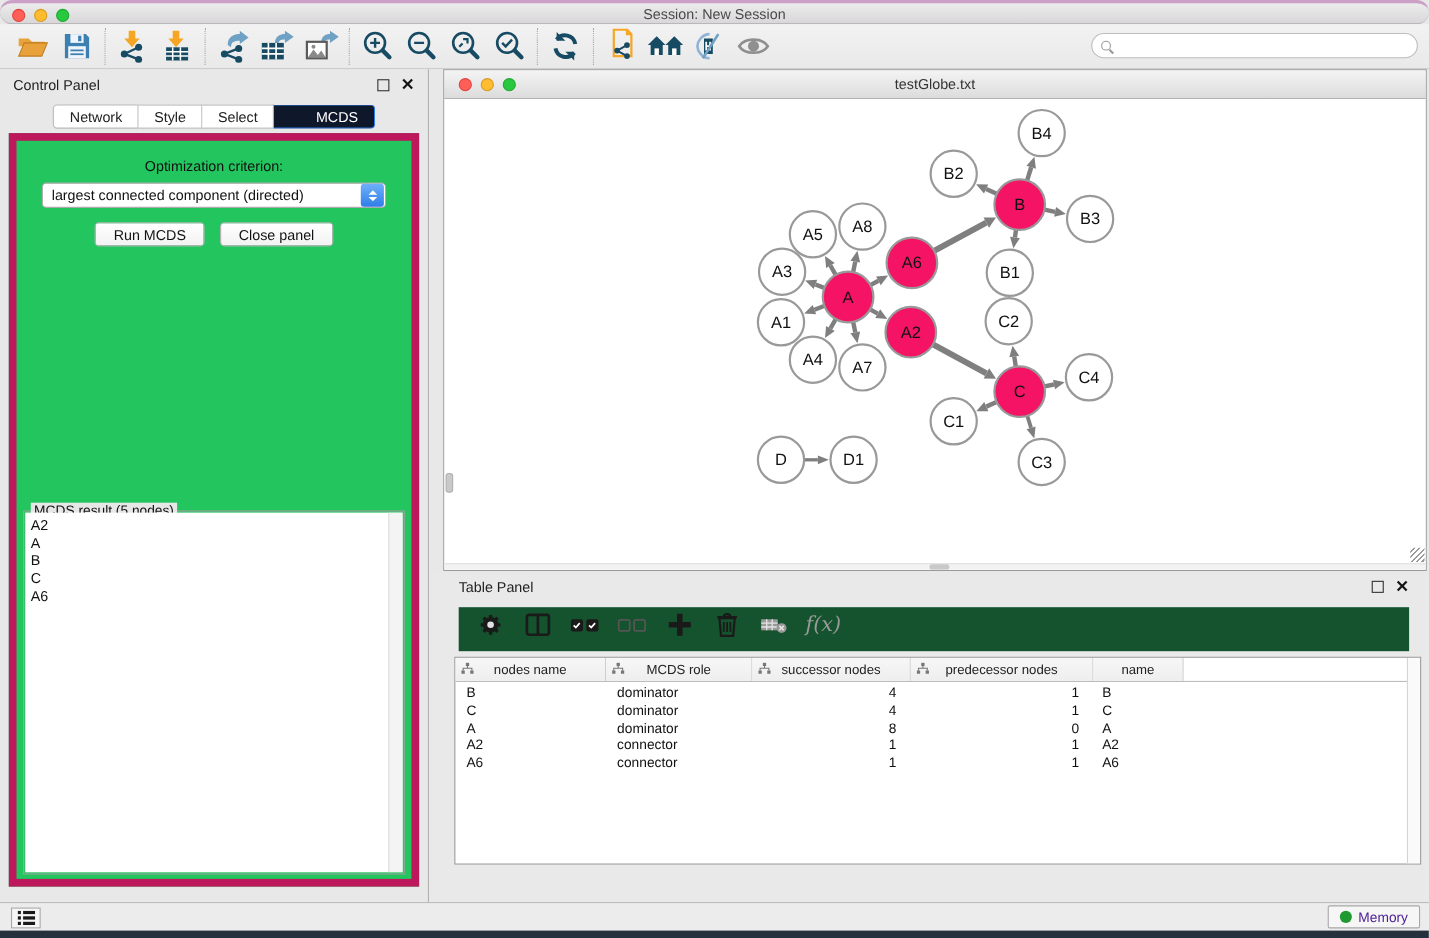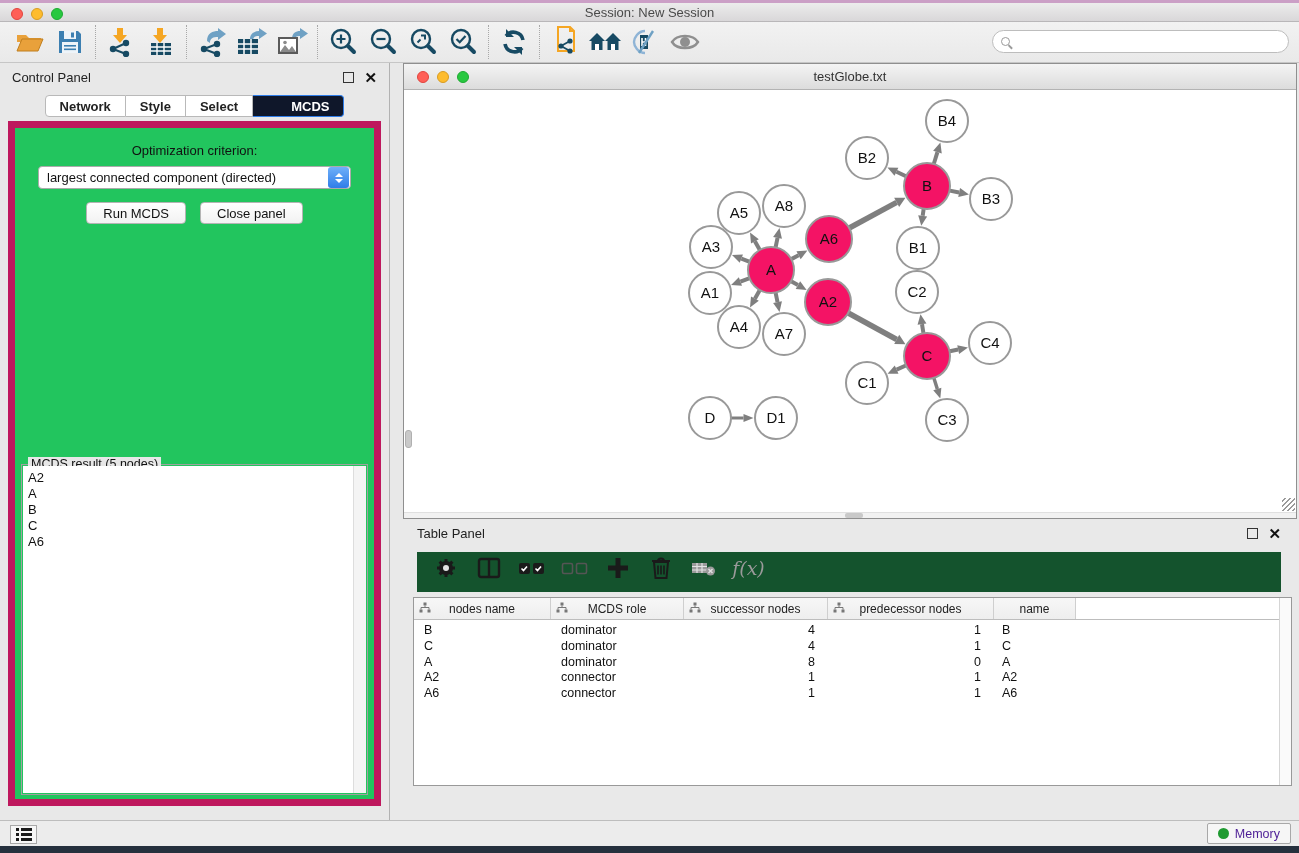--- a/index.html
+++ b/index.html
@@ -2,21 +2,21 @@
 <html><head>
 <meta charset="utf-8">
 <style>
   * { margin:0; padding:0; box-sizing:border-box; }
   html,body { width:1299px; height:853px; }
   body { font-family:"Liberation Sans", sans-serif; background:#e8e8e8; position:relative; overflow:hidden; }
 
   
   .titlebar { position:absolute; left:0; top:0; width:1299px; height:22px;
     background:linear-gradient(#ececec,#d9d7d9); border-top:3px solid #cb9fc6; border-bottom:1px solid #b9b7b9;
-    display:flex; align-items:center; justify-content:center; }
+    display:flex; align-items:center; justify-content:center;border-radius:11px; }
   .lights { position:absolute; left:11px; top:5px; display:flex; gap:8px; }
   .light { width:12px; height:12px; border-radius:50%; }
   .light.red { background:#ff5f57; border:1px solid #e0443e; }
   .light.yellow { background:#febc2e; border:1px solid #d89c22; }
   .light.green { background:#28c840; border:1px solid #1eaa32; }
   .titlebar-title { font-size:13px; color:#4a4a4a; }
 
   
   .toolbar { position:absolute; left:0; top:22px; width:1299px; height:41px;
     background:linear-gradient(#f2f2f2,#e9e9e9); border-bottom:1px solid #c6c6c6;
@@ -32,21 +32,21 @@
 
   
   .control-panel { position:absolute; left:0; top:63px; width:390px; height:757px;
     background:#e8e8e8; border-right:1px solid #b2b2b2; }
   .panel-head { height:28px; display:flex; align-items:center; padding:0 12px; }
   .panel-title { font-size:13px; color:#222; flex:1; }
   .win-float { width:11px; height:11px; border:1.5px solid #333; margin-right:10px; cursor:pointer; }
   .win-close { font-size:15px; font-weight:bold; color:#111; line-height:11px; cursor:pointer; }
   .seg-tabs { display:flex; justify-content:center; margin-top:4px; }
   .seg-tab { font-size:13px; color:#222; background:#fff; border:1px solid #b9b9b9; border-left:none;
-    padding:3px 14px; height:22px; display:flex; align-items:center; cursor:pointer;font-weight:bold; }
+    padding:3px 14px; height:22px; display:flex; align-items:center; cursor:pointer; }
   .seg-tab:first-child { border-left:1px solid #b9b9b9; border-radius:4px 0 0 4px; }
   .seg-tab:last-child { border-radius:0 4px 4px 0; }
   .seg-tab.active { background:#0f172a; border-color:#2f7de8; color:#fff;padding-left:38px; }
   .cp-content { position:absolute; left:8px; right:8px; top:58px; bottom:14px;
     background:#22c55e; border:7px solid #be185d; }
   .opt-label { text-align:center; font-size:13px; color:#111; margin-top:15px; }
   .select-box { position:relative; margin:8px auto 0; width:313px; height:23px; background:#fff;
     border:1px solid #ababab; border-radius:4px; display:flex; align-items:center; cursor:pointer; }
   .select-value { font-size:13px; color:#111; padding-left:8px; flex:1; white-space:nowrap; overflow:hidden; }
   .select-stepper { width:21px; height:21px; border-radius:3px; background:linear-gradient(#6fb0f9,#2f7de8);

